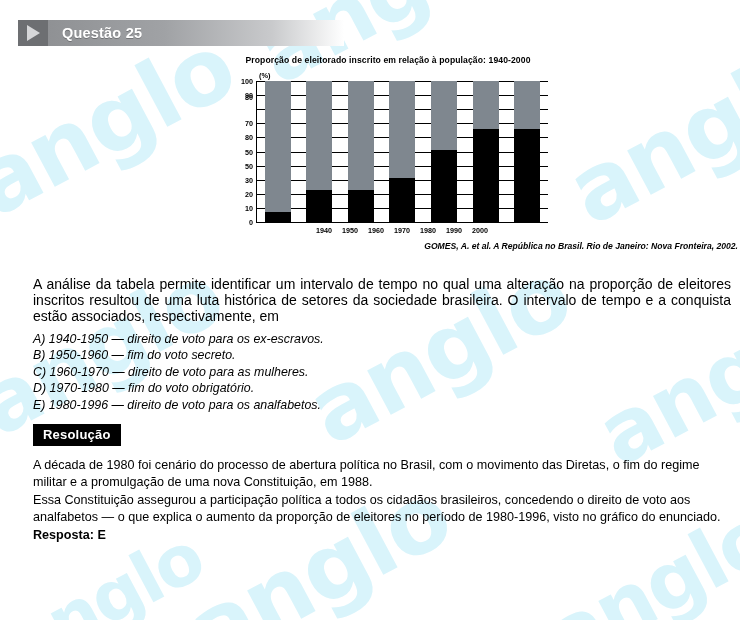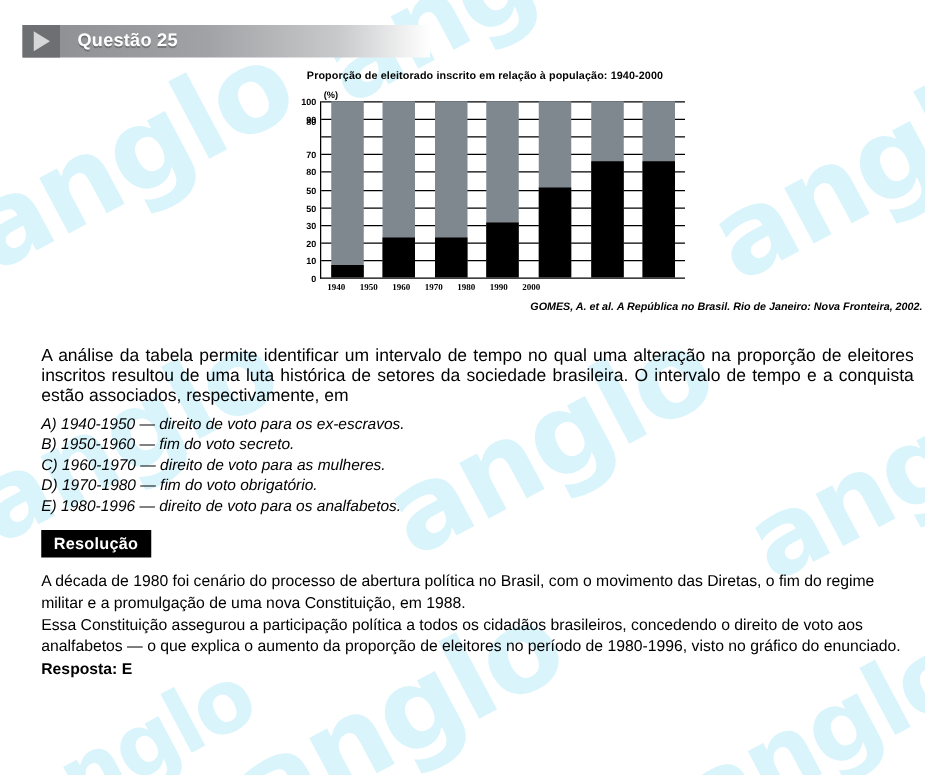--- a/index.html
+++ b/index.html
@@ -165,23 +165,22 @@
   .bar-black {
     position: absolute;
     bottom: 0;
     left: 0;
     width: 100%;
     background: #000000;
   }
   .x-axis {
     margin-left: 28px;
     display: flex;
-    justify-content: flex-start;
+    justify-content: center;
     padding-top: 3px;
-    font-family: Liberation Serif, serif;
   }
   .x-tick {
     width: 26px;
     text-align: center;
     font-size: 7.2px;
     font-weight: bold;
     color: #000;
   }
   .source {
     font-size: 8.6px;

